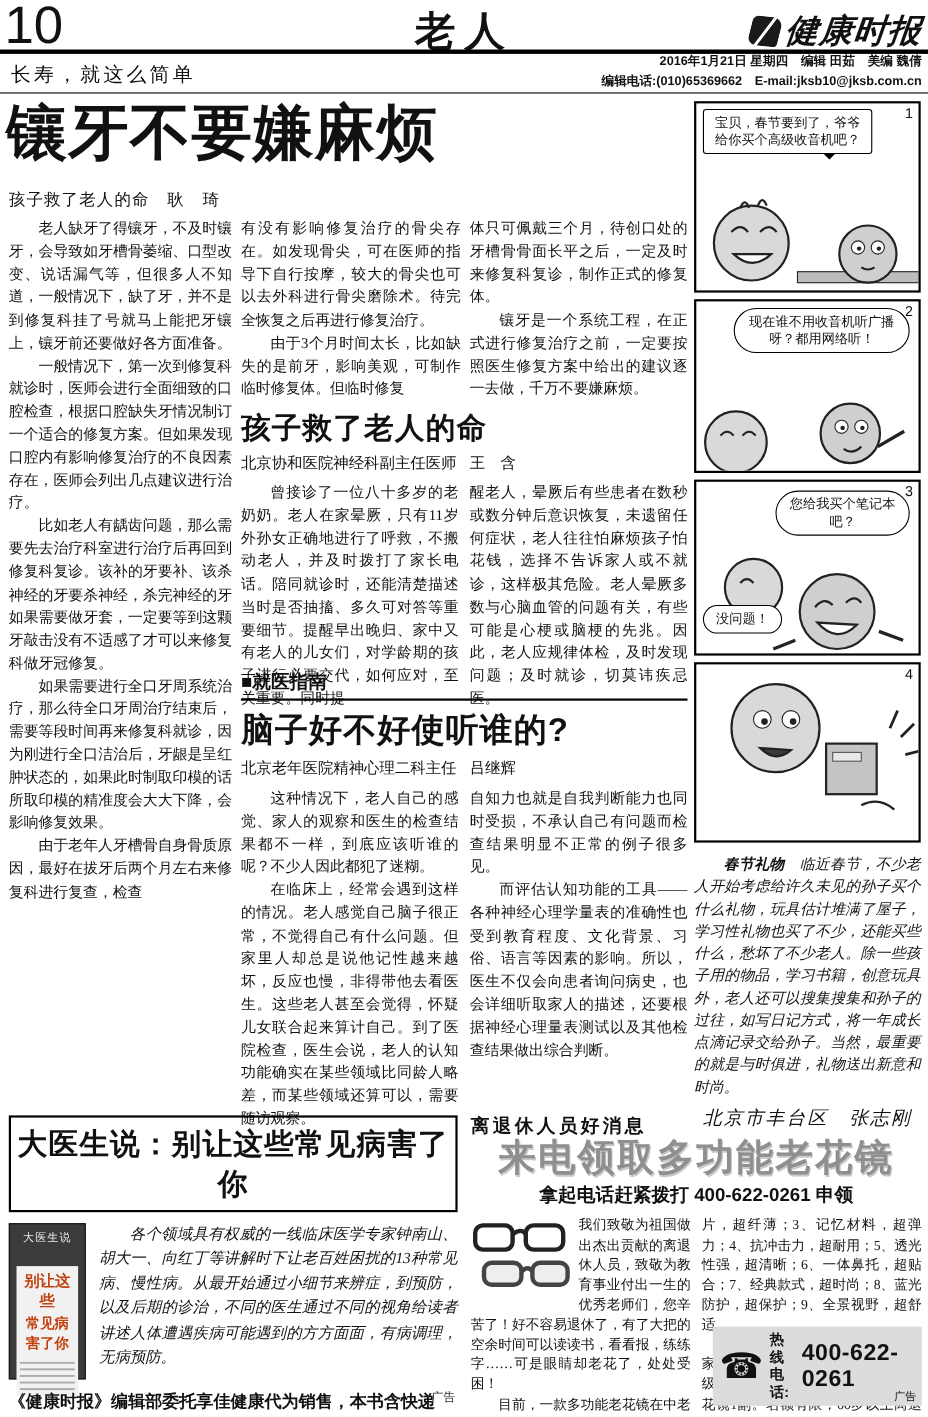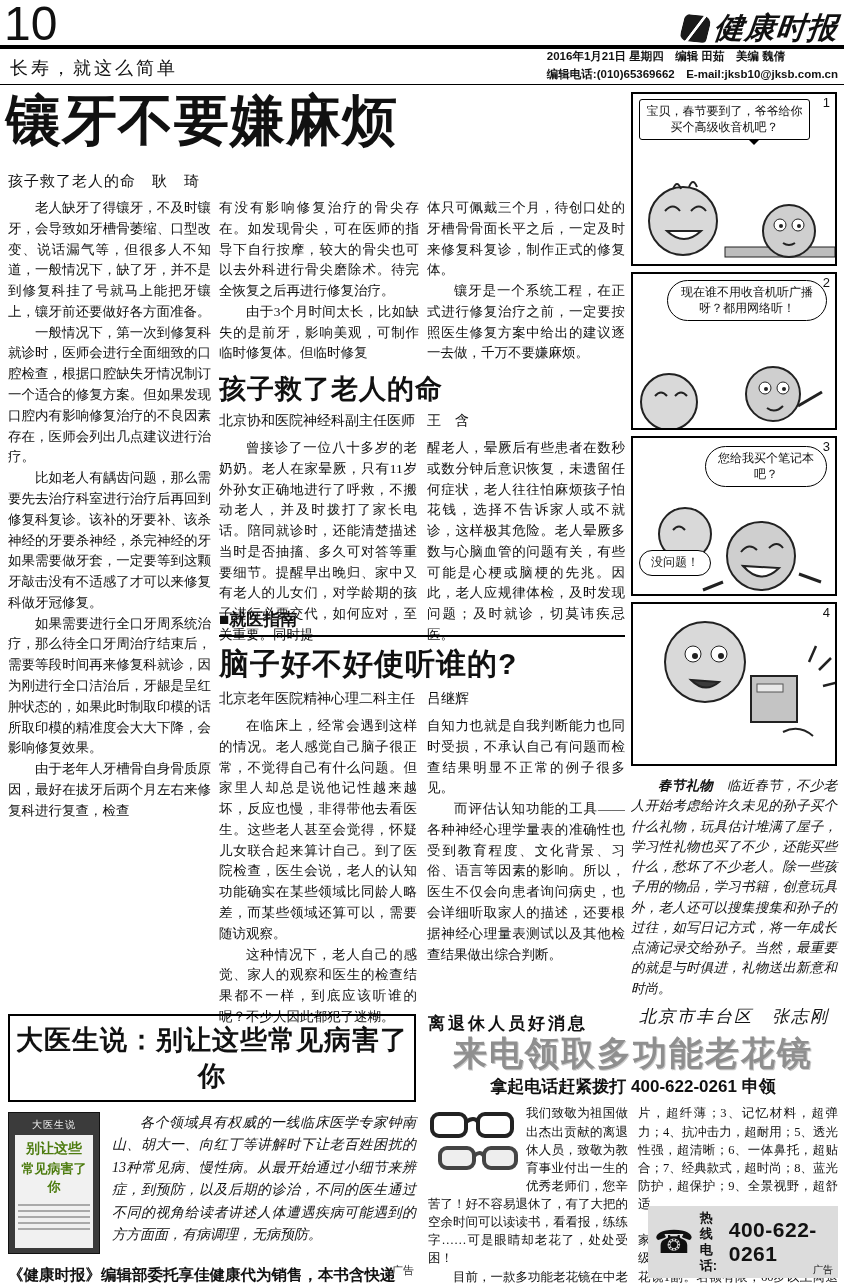--- a/index.html
+++ b/index.html
@@ -13,21 +13,21 @@
 
   
   .page-num { left:4px; top:-4px; font-family:"Liberation Sans","DejaVu Sans",sans-serif; font-size:48px; font-weight:400; }
   .section-title { left:0; top:4px; width:844px; text-align:center; font-size:37px; font-weight:900; letter-spacing:8px; }
   .masthead { right:6px; top:8px; display:flex; align-items:center; gap:5px; }
   .masthead-mark { width:27px; height:27px; background:#1a1a1a; border-radius:5px 9px 4px 8px; transform:rotate(6deg) skewX(-8deg);
     background-image:linear-gradient(115deg, #1a1a1a 46%, #fff 48%, #fff 54%, #1a1a1a 56%); }
   .masthead-text { font-size:30px; font-weight:900; font-style:italic; letter-spacing:1px; transform:skewX(-6deg); }
   .rule-thick { left:0; top:45px; width:844px; height:4px; background:#000; }
   .slogan { left:10px; top:56px; font-family:"Liberation Sans","DejaVu Sans",sans-serif; font-size:18px; letter-spacing:3px; }
-  .dateline { right:6px; top:48px; font-family:"Liberation Sans","DejaVu Sans",sans-serif; font-size:11.5px; font-weight:700; line-height:1.55; }
+  .dateline { right:6px; top:48px; text-align:right; font-family:"Liberation Sans","DejaVu Sans",sans-serif; font-size:11.5px; font-weight:700; line-height:1.55; }
   .rule-thin { left:0; top:84px; width:844px; height:1px; background:#000; }
 
   
   .headline { left:6px; top:88px; width:418px; font-size:55px; font-weight:900; letter-spacing:1px; line-height:1.2; }
   .byline-main { left:8px; top:172px; font-size:15px; letter-spacing:1px; }
   .bodycol p { margin:0; text-indent:2em; font-size:13.5px; line-height:1.54; text-align:justify; }
   .c1 { left:8px;  top:198px; width:203px; height:810px; overflow:hidden; }
   .c2a{ left:219px; top:198px; width:200px; height:173px; overflow:hidden; }
   .c3a{ left:427px; top:198px; width:198px; height:173px; overflow:hidden; }
 
@@ -44,37 +44,37 @@
   .guide .sub-title { font-size:30px; margin-top:7px; }
   .guide .twocol .col { height:308px; }
 
   
   .comic { left:631px; top:92px; width:206px; }
   .panel { position:relative; border:2px solid #000; background:#fff; margin-bottom:6px; overflow:hidden; }
   .p1{height:174px;} .p2{height:158px;} .p3{height:160px;} .p4{height:164px;}
   .panel-num { position:absolute; top:1px; right:5px; font-family:"Liberation Sans","DejaVu Sans",sans-serif; font-size:13px; }
   .bubble { position:absolute; background:#fff; border:1.5px solid #000; font-size:12px; line-height:1.3;
     text-align:center; padding:4px 6px; z-index:2; }
-  .bub-rect { left:6px; top:5px; width:171px; border-radius:3px; }
+  .bub-rect { left:6px; top:5px; width:154px; border-radius:3px; }
   .bub-rect::after { content:""; position:absolute; left:108px; bottom:-12px; border:6px solid transparent; border-top-color:#000; }
   .bub-oval { border-radius:26px; }
   .comic svg { position:absolute; left:0; bottom:0; }
   .caption { margin-top:10px; font-style:italic; font-size:13.5px; line-height:1.5; text-align:justify; text-indent:2em; }
   .caption b { font-style:italic; }
   .attribution { margin-top:6px; text-align:center; font-style:italic; font-size:17px; letter-spacing:2px; }
 
   
   .book-ad { left:8px; top:1014px; width:408px; height:264px; }
   .book-ad-title { border:2px solid #000; text-align:center; font-family:"Liberation Sans","DejaVu Sans",sans-serif;
     font-size:27px; font-weight:900; padding:6px 0; letter-spacing:1px; }
   .book-row { display:flex; gap:12px; margin-top:10px; }
-  .book-cover { width:92px; height:142px; background:#3b3b3b; border:1px solid #111; padding:5px 6px; flex:none;
-    display:flex; flex-direction:column; color:#eee; }
+  .book-cover { width:70px; height:142px; background:#3b3b3b; border:1px solid #111; padding:5px 6px; flex:none;
+    display:flex; flex-direction:column; color:#eee;gap:16px; }
   .bc-top { font-size:10px; text-align:center; letter-spacing:1px; }
-  .bc-panel { background:#f1f1f1; color:#4d7c0f; flex:1; margin-top:3px; padding:5px 3px; text-align:center; }
+  .bc-panel { background:#f1f1f1; color:#c2410c; flex:1; margin-top:3px; padding:5px 3px; text-align:center; }
   .bc-l2 { font-size:14px; font-weight:900; }
   .bc-l3 { font-size:13px; font-weight:900; margin-top:2px; }
   .bc-bars { margin-top:8px; height:26px; background:linear-gradient(#aaa 2px, transparent 2px); background-size:100% 6px; }
   .book-body { flex:1; font-style:italic; font-size:14px; line-height:1.6; text-align:justify; text-indent:2em; }
   .book-footer { margin-top:9px; font-size:15.5px; font-weight:700; line-height:1.5; width:396px; }
   .ad-label { position:absolute; right:2px; bottom:0; font-size:11px; color:#333; }
 
   
   .glasses-ad { left:428px; top:1012px; width:410px; height:268px; }
   .ga-eyebrow { text-align:left; font-family:"Liberation Sans","DejaVu Sans",sans-serif; font-size:17px; font-weight:900; letter-spacing:3px; }
@@ -92,20 +92,21 @@
   .hot-label { font-family:"Liberation Sans","DejaVu Sans",sans-serif; font-size:13px; font-weight:700; line-height:1.25; }
   .hot-number { font-family:"Liberation Sans","DejaVu Sans",sans-serif; font-size:21px; font-weight:900; letter-spacing:0.5px; }
   .hot-ad { position:absolute; right:5px; bottom:1px; font-size:10px; }
 </style>
 </head>
 <body>
 
 <div class="page">
 
   <div class="abs page-num">10</div>
+  <div class="abs section-title">老人</div>
   <div class="abs masthead">
     <span class="masthead-mark"></span>
     <span class="masthead-text">健康时报</span>
   </div>
   <div class="abs rule-thick"></div>
   <div class="abs slogan">长寿，就这么简单</div>
   <div class="abs dateline">
     <div>2016年1月21日 星期四　编辑 田茹　美编 魏倩</div>
     <div>编辑电话:(010)65369662　E-mail:jksb10@jksb.com.cn</div>
   </div>
@@ -148,22 +149,22 @@
 
   <div class="abs guide">
     <div class="kicker">■就医指南</div>
     <h2 class="sub-title">脑子好不好使听谁的?</h2>
     <div class="sub-byline">
       <span>北京老年医院精神心理二科主任</span>
       <span class="nm">吕继辉</span>
     </div>
     <div class="twocol bodycol">
       <div class="col">
+        <p>这种情况下，老人自己的感觉、家人的观察和医生的检查结果都不一样，到底应该听谁的呢？不少人因此都犯了迷糊。</p>
         <p>在临床上，经常会遇到这样的情况。老人感觉自己脑子很正常，不觉得自己有什么问题。但家里人却总是说他记性越来越坏，反应也慢，非得带他去看医生。这些老人甚至会觉得，怀疑儿女联合起来算计自己。到了医院检查，医生会说，老人的认知功能确实在某些领域比同龄人略差，而某些领域还算可以，需要随访观察。</p>
-        <p>这种情况下，老人自己的感觉、家人的观察和医生的检查结果都不一样，到底应该听谁的呢？不少人因此都犯了迷糊。</p>
 
       </div>
       <div class="col">
         <p style="text-indent:0">自知力也就是自我判断能力也同时受损，不承认自己有问题而检查结果明显不正常的例子很多见。</p>
         <p>而评估认知功能的工具——各种神经心理学量表的准确性也受到教育程度、文化背景、习俗、语言等因素的影响。所以，医生不仅会向患者询问病史，也会详细听取家人的描述，还要根据神经心理量表测试以及其他检查结果做出综合判断。</p>
       </div>
     </div>
   </div>
 
   <div class="abs comic">

